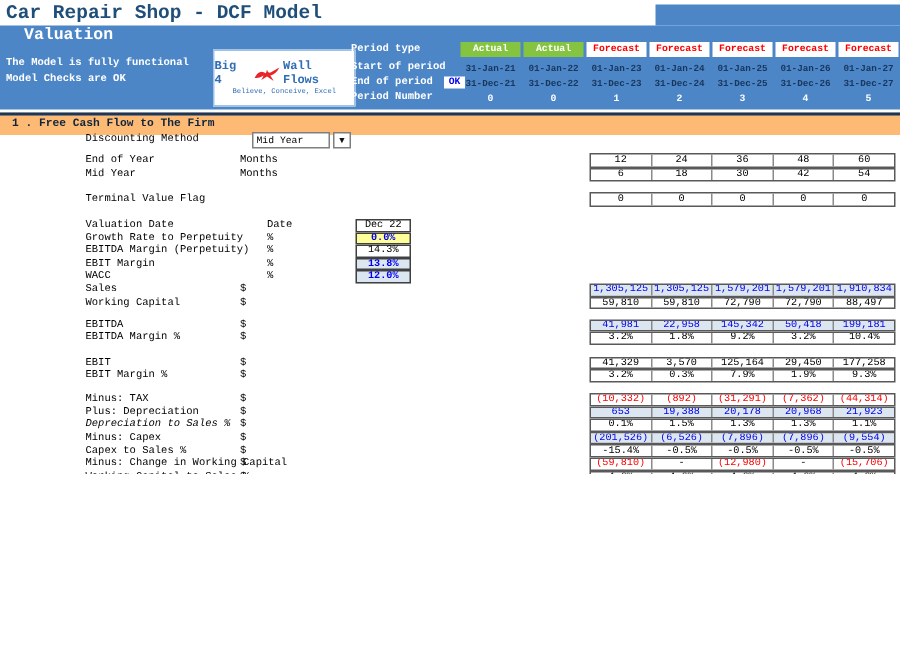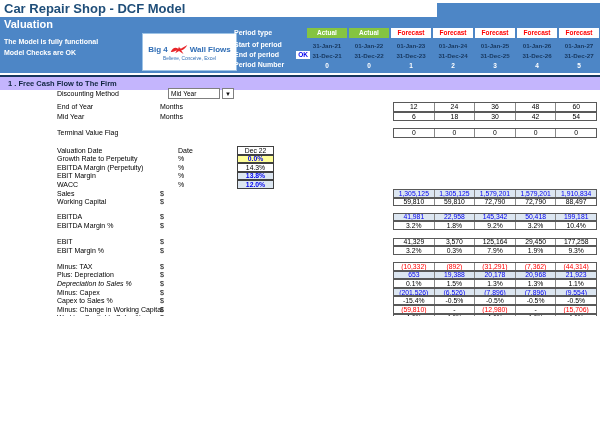--- a/index.html
+++ b/index.html
@@ -1,43 +1,43 @@
 <!DOCTYPE html>
 <html><head>
 <meta charset="utf-8">
 <style>
   html,body{margin:0;padding:0;background:#fff;}
   #sheet{position:relative;width:600px;height:316px;background:#ffffff;overflow:hidden;
-         font-family:Liberation Sans, sans-serif;color:#000;}
+         font-family:Liberation Mono, monospace;color:#000;}
   .abs{position:absolute;}
   
   #blue-band{left:0;top:17px;width:600px;height:56px;background:#4d86c6;}
   #title-right-blue{left:437px;top:3px;width:163px;height:14px;background:#4d86c6;}
   #page-title{left:4px;top:0;width:430px;height:17px;line-height:17px;font-size:13px;
               font-weight:bold;color:#1F4E79;white-space:nowrap;}
-  #page-subtitle{left:4px;top:17px;height:14px;line-height:14px;font-size:11px;font-weight:bold;color:#fff;}
+  #page-subtitle{left:16px;top:17px;height:14px;line-height:14px;font-size:11px;font-weight:bold;color:#fff;}
   .status-line{left:4px;font-size:7px;font-weight:bold;color:#fff;white-space:nowrap;}
   
   #logo-box{left:142px;top:33px;width:95px;height:38px;background:#fff;border:1px solid #9dc3e6;
             box-sizing:border-box;display:flex;flex-direction:column;align-items:center;justify-content:center;}
   .logo-row{display:flex;align-items:center;gap:2px;}
   .logo-text{font-size:8px;font-weight:bold;color:#2f6db5;}
   .logo-tagline{font-size:4.8px;color:#2f6db5;margin-top:1px;}
   
   #period-grid{left:0;top:28px;width:600px;height:46px;}
   .pg-label{position:absolute;left:234px;font-size:7px;font-weight:bold;color:#fff;white-space:nowrap;}
   .pg-cell{position:absolute;text-align:center;box-sizing:border-box;}
   .pt-actual{background:#85c441;color:#fff;font-weight:bold;font-size:6.5px;}
   .pt-forecast{background:#fff;color:#FF0000;font-weight:bold;font-size:6.5px;}
   .pg-date{color:#17375E;font-weight:bold;font-size:6.2px;}
   .pg-num{color:#fff;font-weight:bold;font-size:6.5px;}
   #ok-badge{position:absolute;left:296px;top:22.5px;width:14px;height:8.5px;background:#fff;
             color:#0000EE;font-weight:bold;font-size:6.5px;text-align:center;line-height:8.5px;}
   
-  #section-header{left:0;top:75px;width:600px;height:13px;background:#c4b5fd;border-top:2px solid #17375E;
+  #section-header{left:0;top:75px;width:600px;height:13px;background:#fdba74;border-top:2px solid #17375E;
                   box-sizing:content-box;}
   #section-title{padding-left:8px;line-height:13px;font-size:7.5px;font-weight:bold;color:#0f243e;}
   
   #disc-label{left:57px;top:87.5px;height:11px;line-height:11px;font-size:7px;}
   #disc-combo{left:168px;top:87.5px;width:52px;height:11px;background:#fff;border:1px solid #7f7f7f;
               box-sizing:border-box;font-size:6.5px;line-height:9px;padding-left:2px;color:#000;}
   #disc-arrow{left:222px;top:87.5px;width:12px;height:11px;background:#fff;border:1px solid #7f7f7f;
               box-sizing:border-box;text-align:center;font-size:6px;line-height:10px;color:#111;}
   
   .mrow{position:absolute;left:0;width:600px;}

